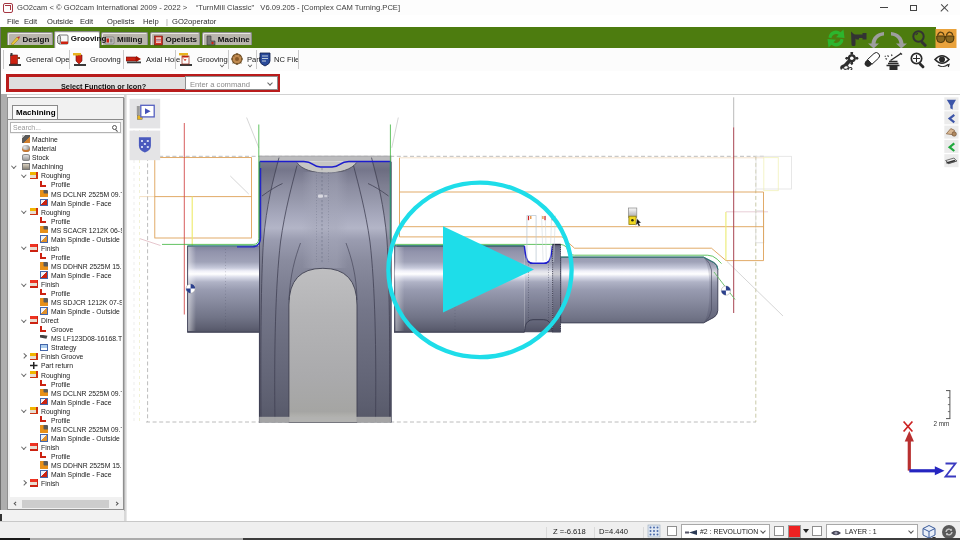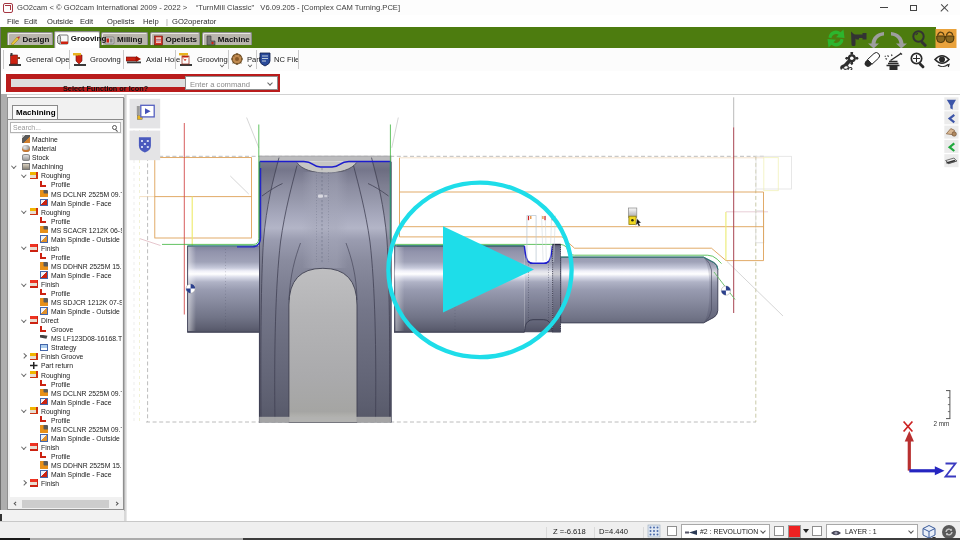--- a/index.html
+++ b/index.html
@@ -24,21 +24,21 @@
 .tab.on{top:4px;height:17px;background:#fff;z-index:3}
 #tabline{left:0;top:47.6px;width:960px;height:1px;background:#9a9a9a}
 
 #tbar{left:0;top:48px;width:960px;height:23px;background:#fcfcfc}
 .tb{position:absolute;top:0;height:23px}
 .tb b{position:absolute;top:7px;font-size:7.6px;color:#1a1a1a;font-weight:normal;white-space:nowrap}
 .tsep{position:absolute;top:2px;width:1px;height:19px;background:#c9c9c9}
 .dda{position:absolute;width:4px;height:4px;border:solid #555;border-width:0 1px 1px 0;transform:rotate(45deg) scale(.8)}
 
 #cmdw{left:0;top:71px;width:960px;height:23px;background:#fff}
-#cmd{left:6px;top:3px;width:274px;height:17.5px;background:#dedede;border:5px solid #b91c1c}
+#cmd{left:6px;top:3px;width:274px;height:17.5px;background:#dedede;border:3px solid #b91c1c}
 #cmd b{position:absolute;left:52px;top:4.5px;font-size:7.3px;color:#111;font-weight:bold}
 #combo{left:185px;top:4.5px;width:93px;height:14.5px;background:#fff;border:1px solid #8f8f8f}
 #combo i{position:absolute;left:4px;top:3px;font-size:7.6px;color:#8a8a8a;font-style:normal}
 #combo u{position:absolute;right:5px;top:4px;width:4px;height:4px;border:solid #666;border-width:0 1.1px 1.1px 0;transform:rotate(45deg);text-decoration:none}
 #vline{left:0;top:93.5px;width:960px;height:1px;background:#d2d2d2}
 
 #lstrip{left:0;top:94px;width:7px;height:427px;background:#aeaeae}
 #lpanel{left:7px;top:97px;width:117px;height:413px;background:#f1f1f1;border:1px solid #8f8f8f;box-shadow:1px 1px 0 #b5b5b5}
 #ptab{left:4px;top:7px;width:46px;height:13.5px;background:#fafafa;border:1px solid #8a8a8a;border-bottom:none;z-index:2}
 #ptab b{position:absolute;left:3px;top:2px;font-size:8px;color:#000}

